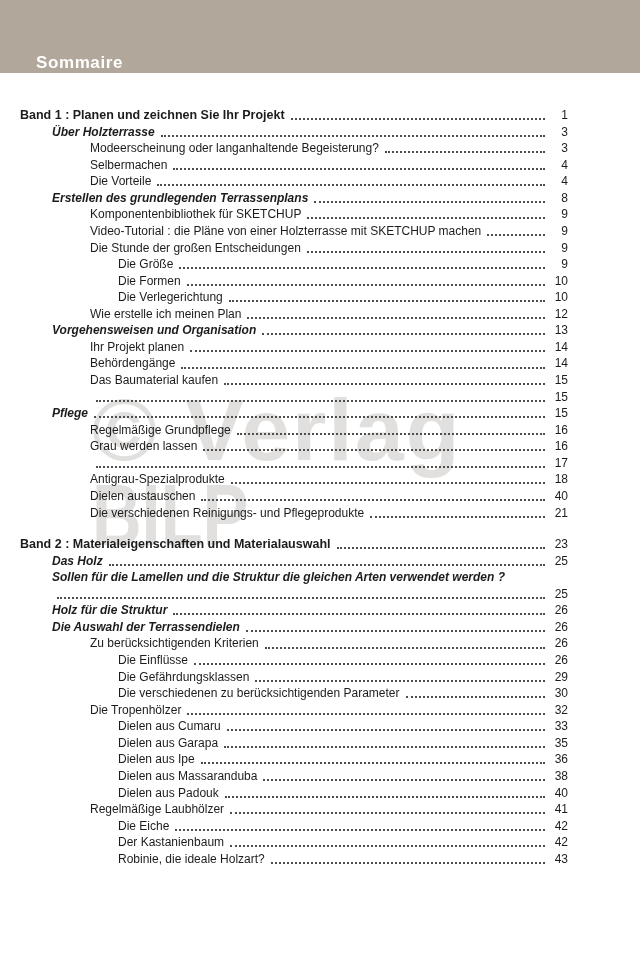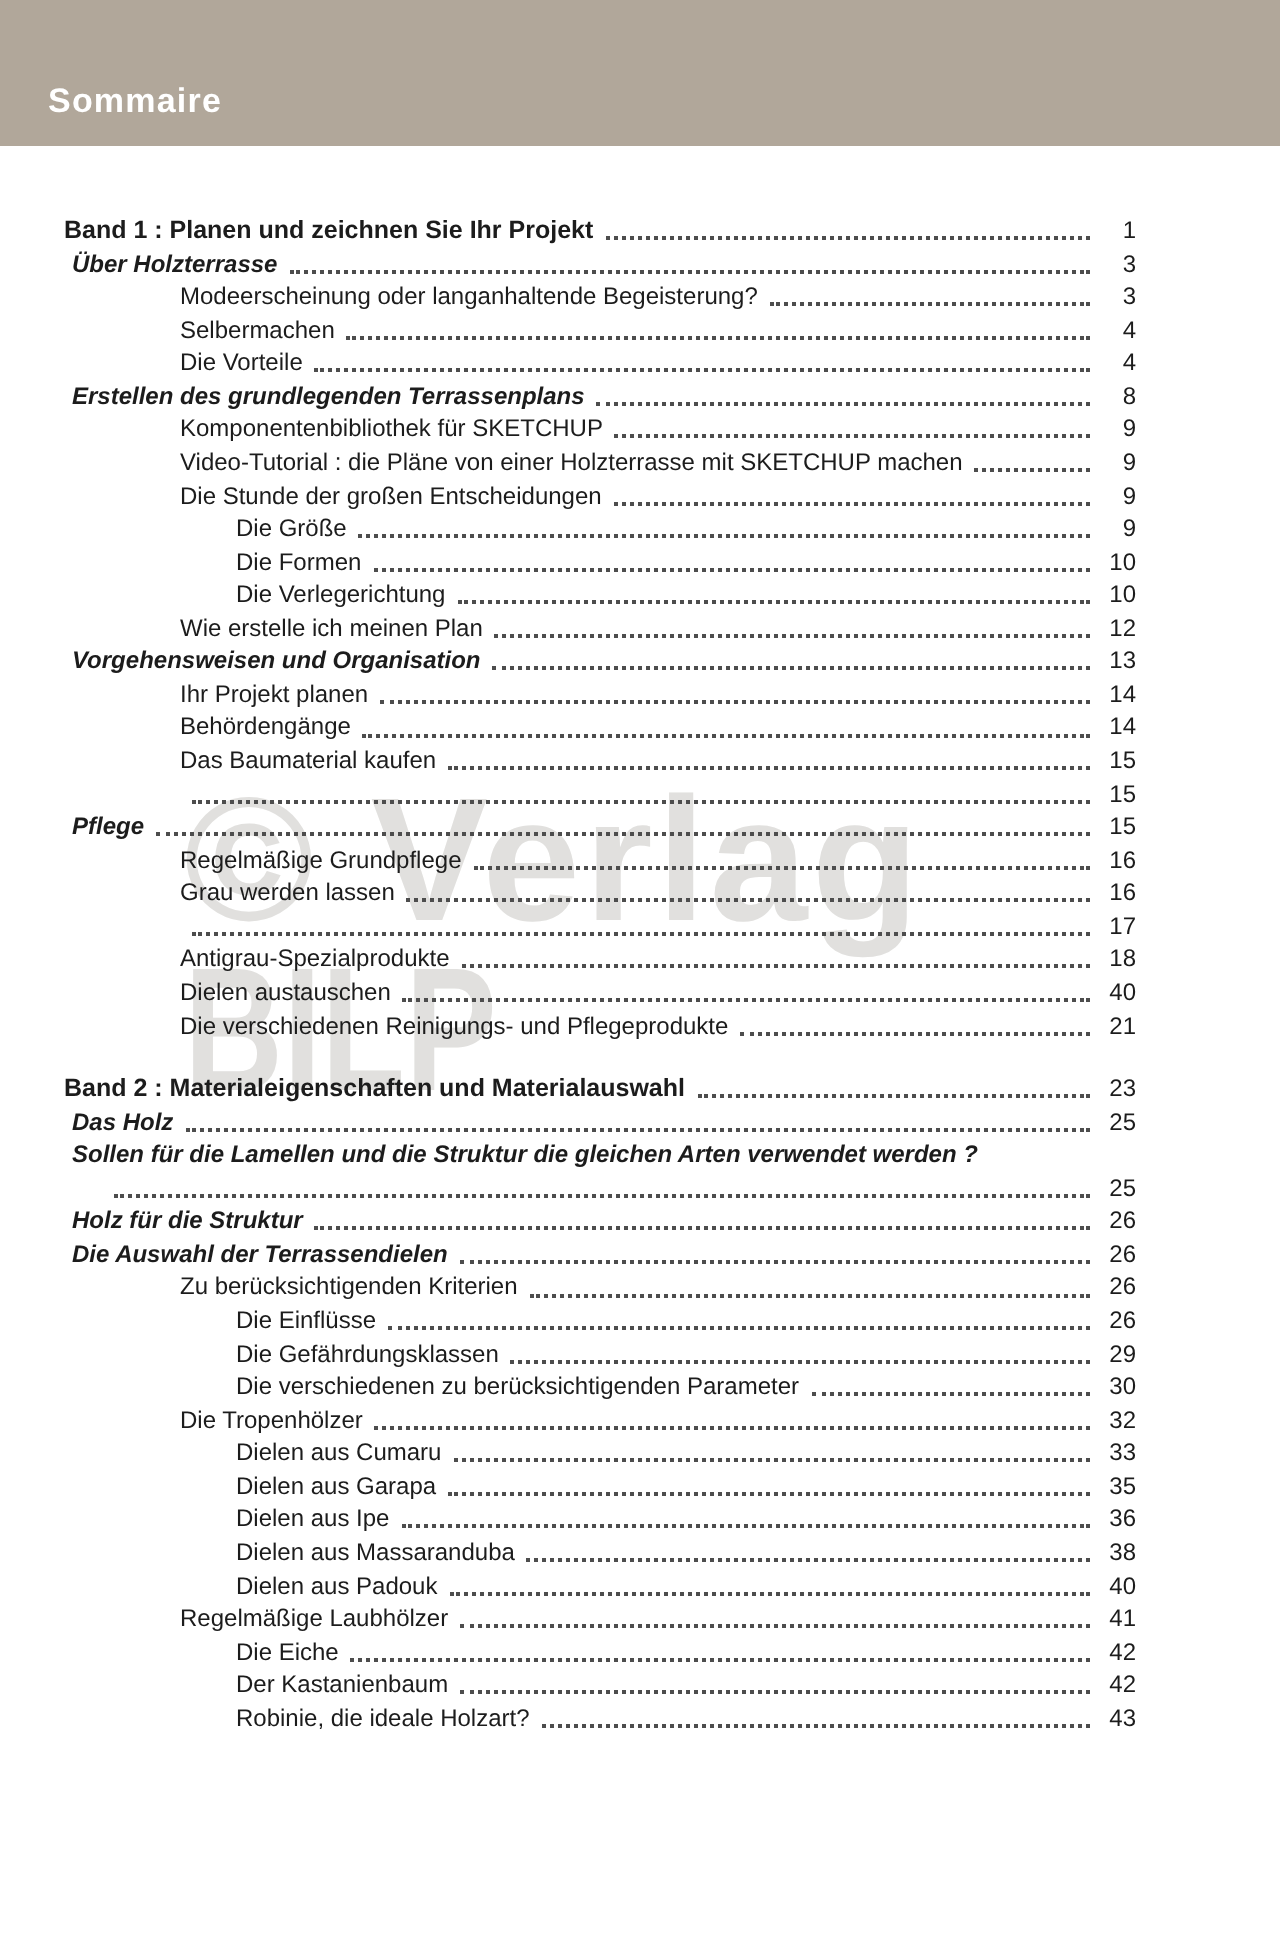--- a/index.html
+++ b/index.html
@@ -8,21 +8,21 @@
     position: relative; width: 640px; height: 972px;
     background: #ffffff; overflow: hidden;
     font-family: "Liberation Sans", sans-serif;
     color: #1c1c1c;
   }
   .header-bar {
     position: absolute; top: 0; left: 0; right: 0; height: 73px;
     background: #b1a79a; z-index: 3;
   }
   .header-bar h1 {
-    margin: 0; padding: 41px 0 0 24px;
+    margin: 12px; padding: 41px 0 0 24px;
     font-size: 17px; font-weight: bold; letter-spacing: 0.6px;
     color: #ffffff;
   }
   .watermark { position: absolute; z-index: 1; }
   .wm-line {
     position: absolute; white-space: nowrap;
     font-weight: bold; color: #e1e0de; line-height: 1;
     user-select: none;
   }
   .wm-line1 { left: 92px; top: 386px; font-size: 88px; letter-spacing: 2px; }
@@ -38,23 +38,23 @@
   }
   .row .leader {
     flex: 1; align-self: flex-end;
     border-bottom: 2px dotted #4d4d4d;
     margin: 0 3px 3.5px 6px; min-width: 10px;
   }
   .row .page-num {
     font-size: 12px; line-height: 16.57px;
     min-width: 20px; text-align: right;
   }
-  .lvl1 { padding-left: 32px; }
+  .lvl1 { padding-left: 20px; }
   .lvl1 .label { font-weight: bold; font-size: 12.5px; }
-  .lvl2 { padding-left: 36px; }
+  .lvl2 { padding-left: 52px; }
   .lvl2 .label { font-weight: bold; font-style: italic; }
   .lvl3 { padding-left: 90px; }
   .lvl4 { padding-left: 118px; }
   .gap { margin-top: 15px; }
   .wrap-cont { padding-left: 57px; }
   .wrap-cont .leader { margin-left: 0; }
 </style>
 </head>
 <body>
 

